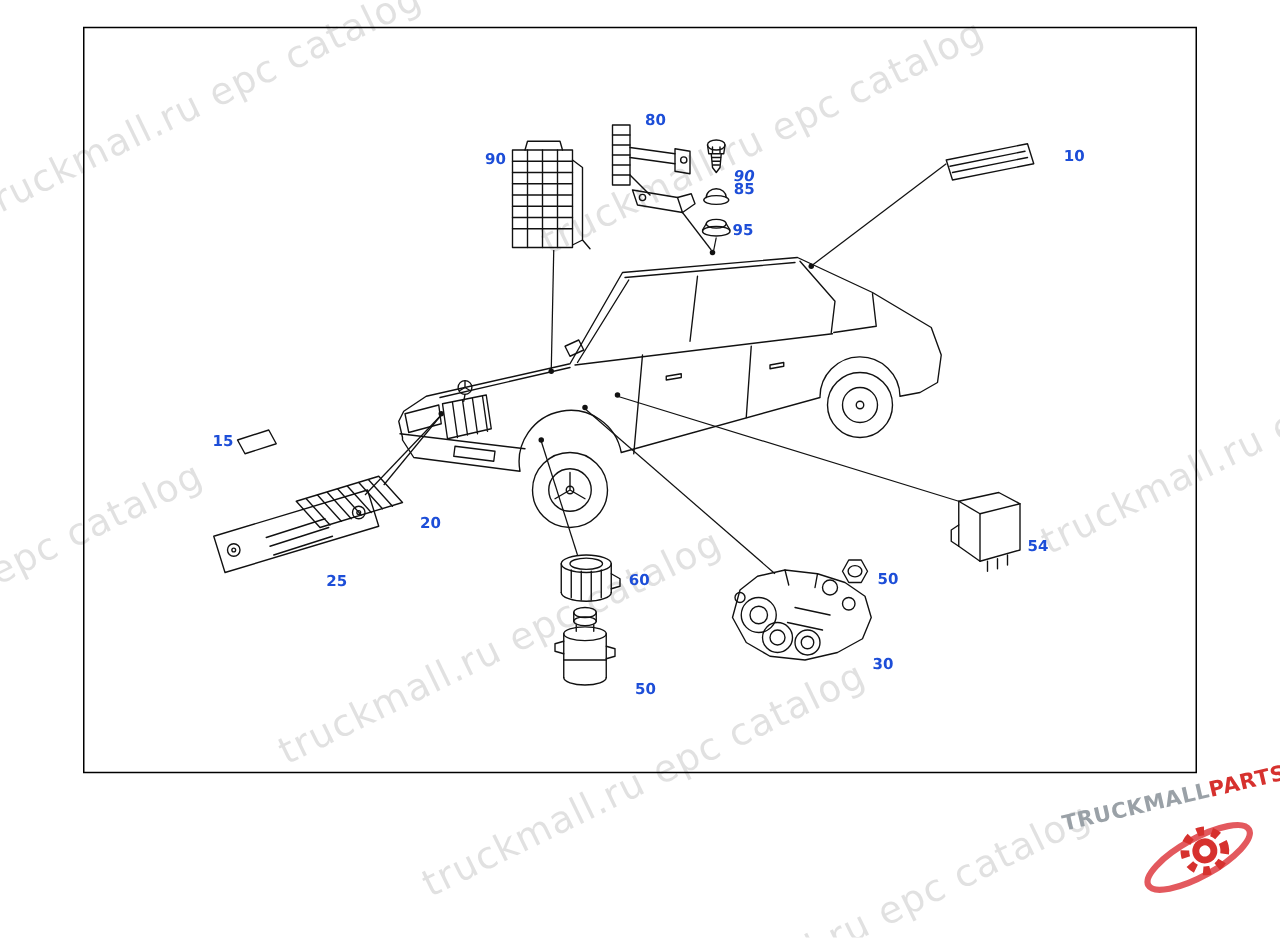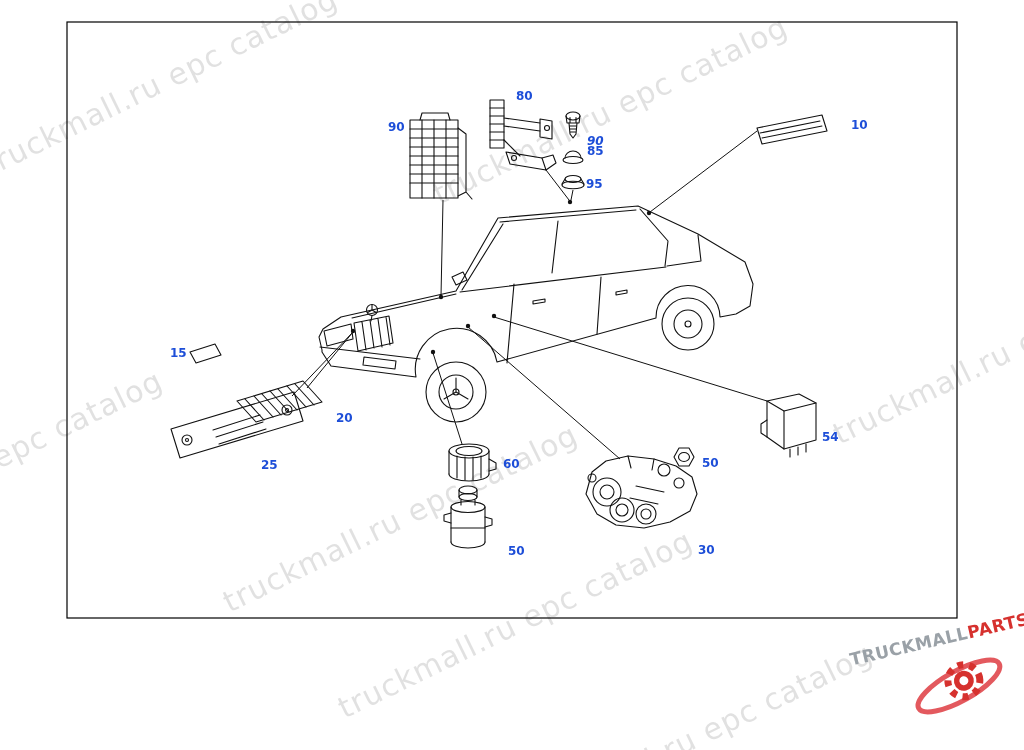--- a/index.html
+++ b/index.html
@@ -26,21 +26,21 @@
   .diagram-svg{position:absolute;left:0;top:0;z-index:1;}
   
   .plabel{
     position:absolute;z-index:2;font-size:12px;font-weight:bold;color:#1d4ed8;
   }
   .pl70{left:388px;top:120px;} .pl80{left:516px;top:89px;}
   .pl90{left:587px;top:134px;font-style:italic;} .pl85{left:587px;top:144px;}
   .pl95{left:586px;top:177px;} .pl10{left:851px;top:118px;}
   .pl15{left:170px;top:346px;} .pl20{left:336px;top:411px;}
   .pl25{left:261px;top:458px;} .pl60{left:503px;top:457px;}
-  .pl50{left:491px;top:544px;margin-left:17px;} .pl30{left:698px;top:543px;}
+  .pl50{left:491px;top:544px;margin-left:17px;} .pl30{left:698px;top:524px;}
   .pl40{left:702px;top:456px;} .pl45{left:822px;top:430px;}
   
   .logo{
     position:absolute;left:848px;top:650px;width:190px;height:110px;
     transform:rotate(-13deg);transform-origin:left top;z-index:3;
   }
   .logo-text{font-size:17px;font-weight:bold;letter-spacing:0.5px;white-space:nowrap;}
   .logo-gray{color:#9aa1a7;}
   .logo-red{color:#d6312e;}
   .logo-gear{margin-left:46px;margin-top:2px;display:block;}

